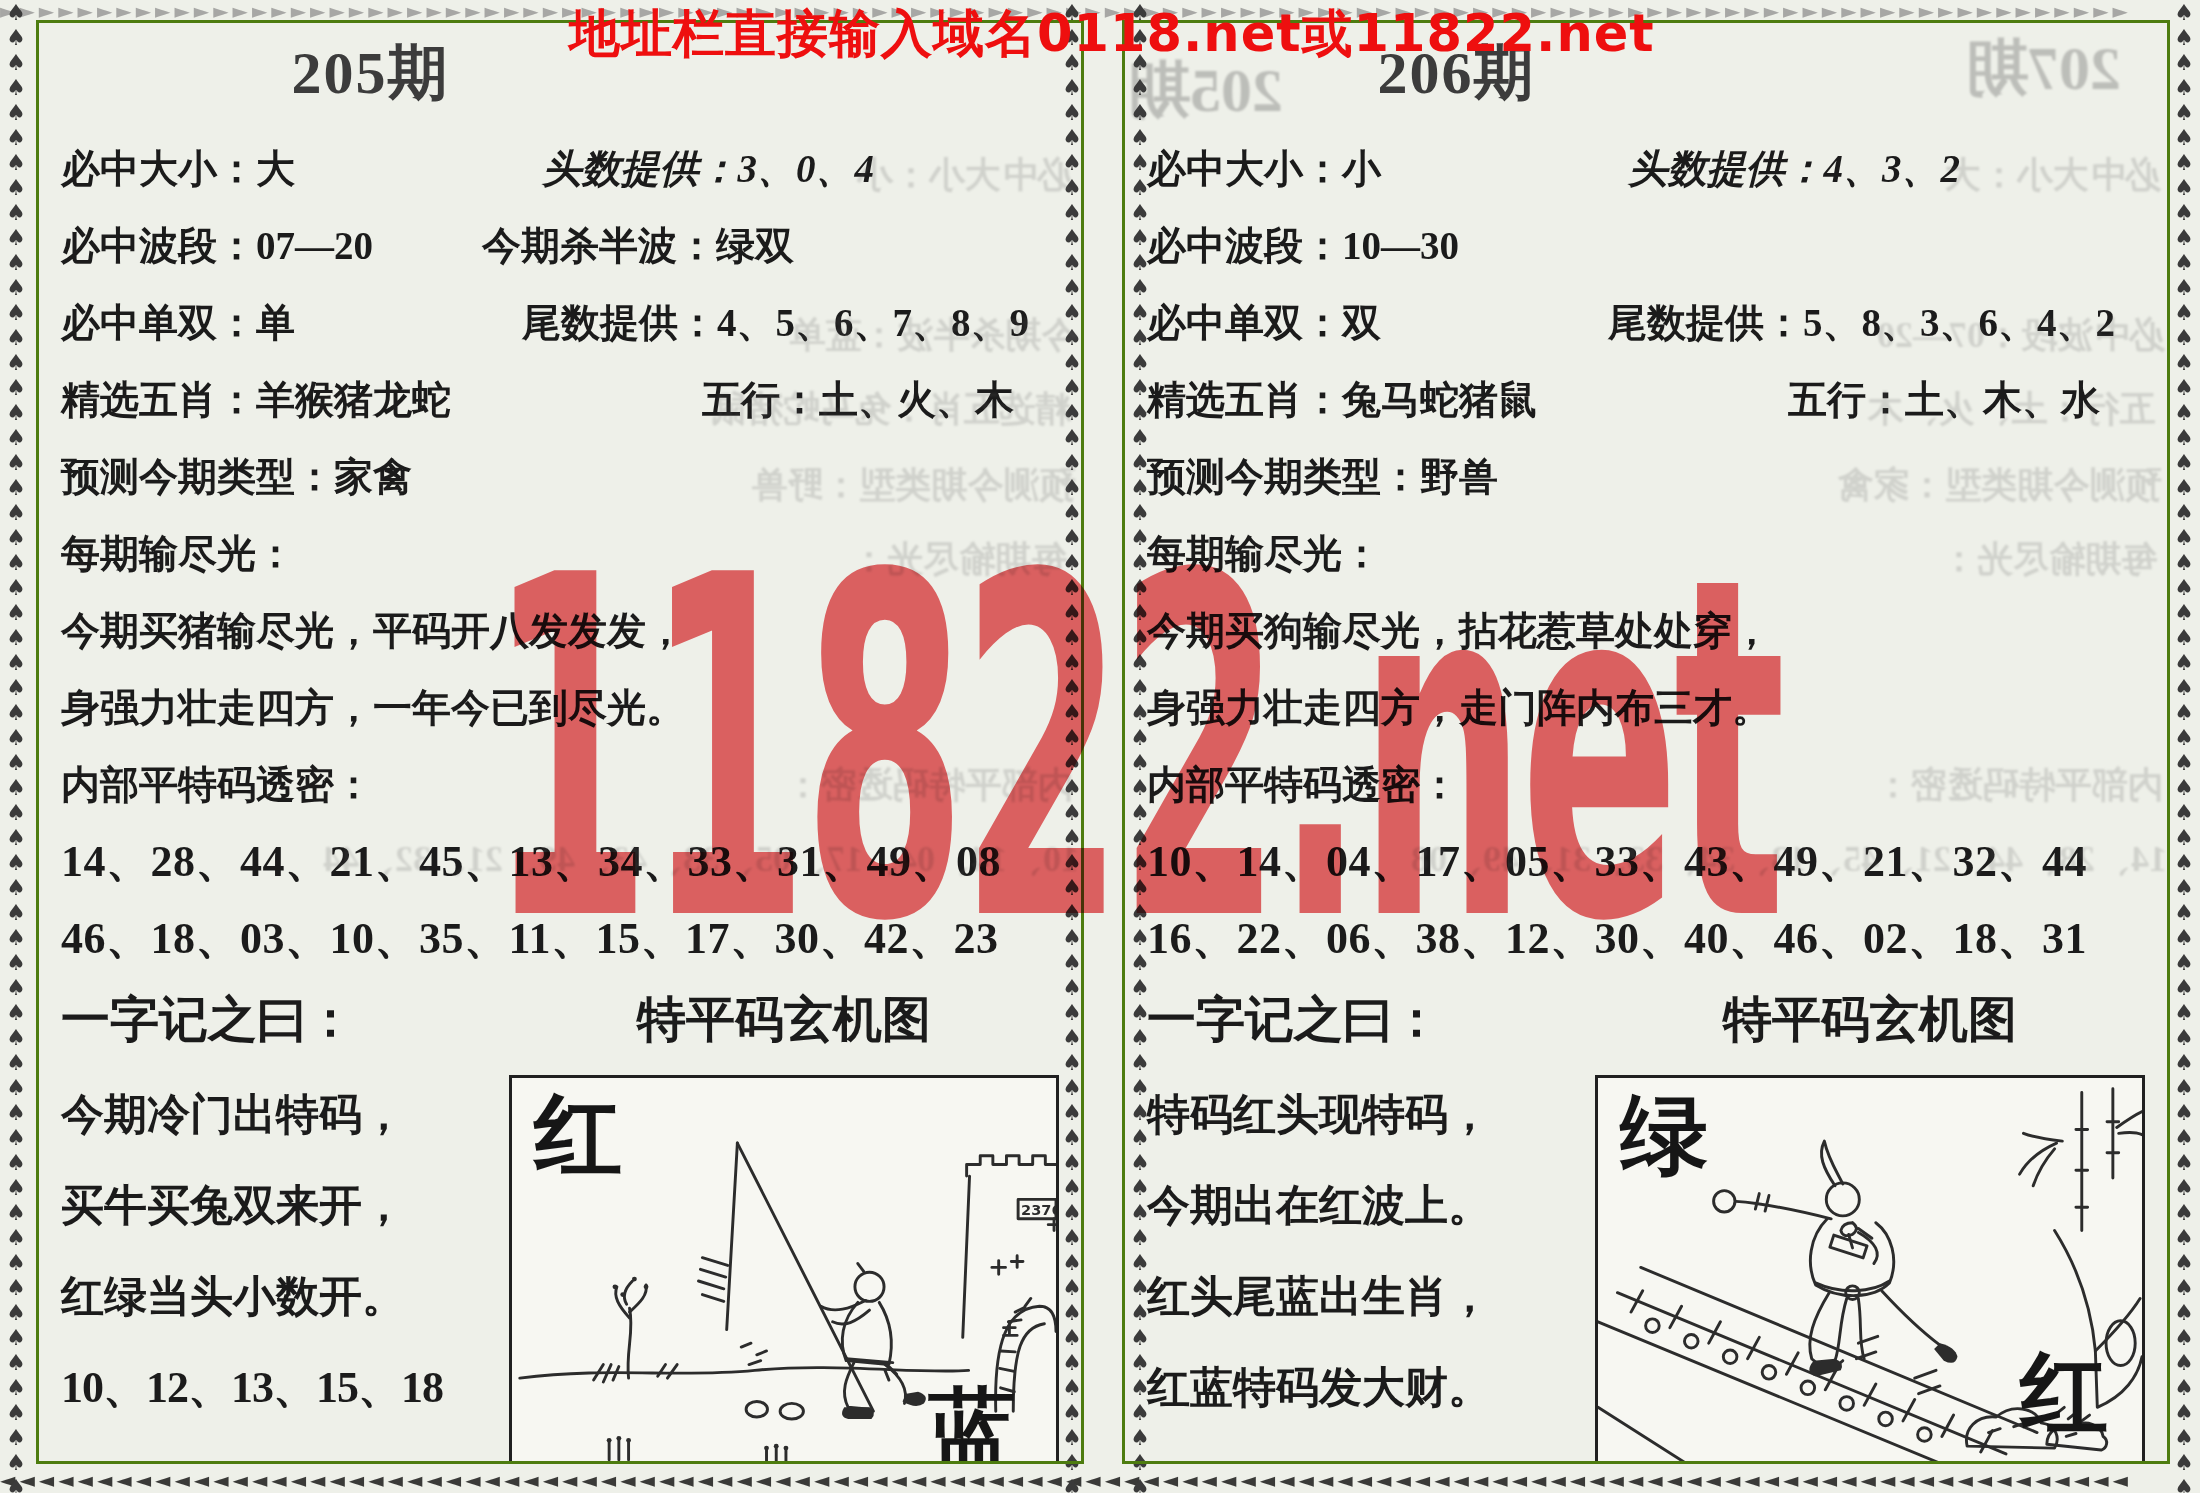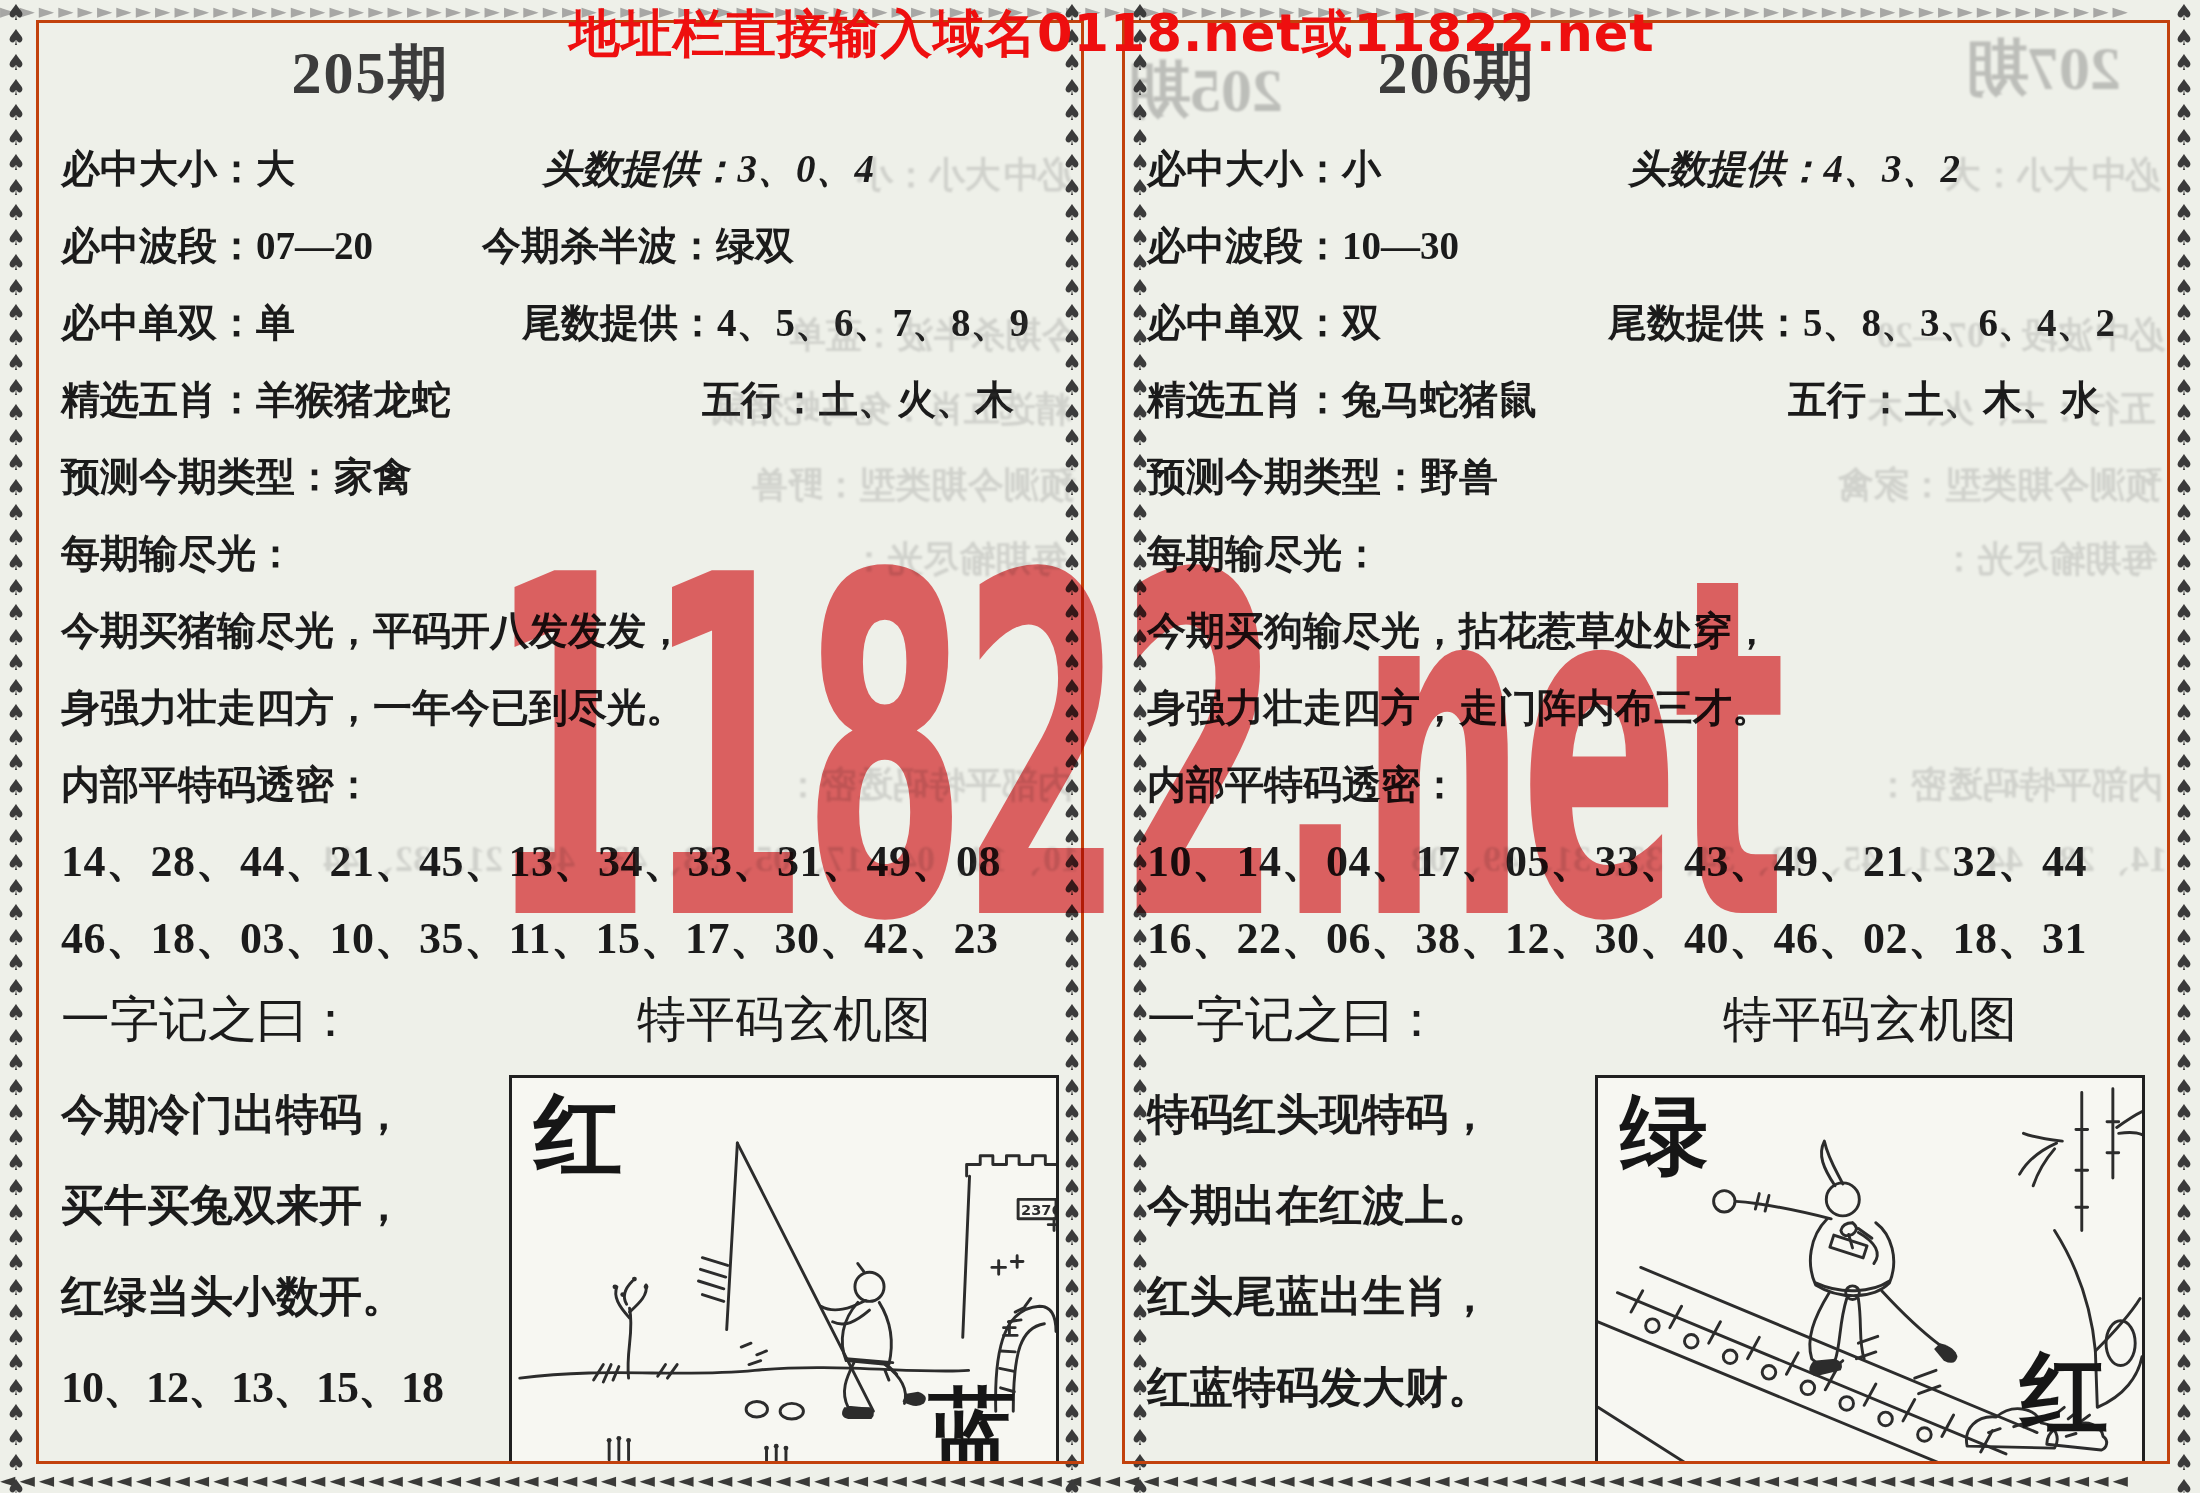--- a/index.html
+++ b/index.html
@@ -15,38 +15,38 @@
            font-family:"DejaVu Sans",sans-serif;font-size:20px;line-height:26px;
            letter-spacing:4px;white-space:nowrap;z-index:4;}
   #chain-top{top:-2px;color:#a7a7a5;}
   #chain-bottom{bottom:0;color:#3a3a38;}
   #chain-left{left:0;}
   #chain-mid-l{left:1056px;}
   #chain-mid-r{left:1124px;}
   #chain-right{left:2168px;}
 
   
-  .panel{position:absolute;top:20px;width:1048px;height:1444px;border:3px solid #c2410c;
+  .panel{position:absolute;top:20px;width:1048px;height:1444px;border:3px solid #4d7c0f;
          box-sizing:border-box;padding:0 22px;overflow:hidden;z-index:10;}
   #panel-205{left:36px;}
   #panel-206{left:1122px;}
   .panel-title{width:62%;text-align:center;font-size:60px;font-weight:700;color:#3c3c3c;
                margin-top:10px;letter-spacing:2px;}
   .rows{margin-top:16px;}
   .row{height:77px;display:flex;align-items:center;font-size:39px;font-weight:700;
        white-space:nowrap;}
   .row .cl{flex:0 0 auto;}
   .row .cr{margin-left:auto;}
   .mr-a{margin-right:185px;font-style:italic;}
   .mr-b{margin-right:265px;}
   .mr-c{margin-right:30px;}
   .mr-d{margin-right:45px;}
   .row.nums{font-size:44px;letter-spacing:0.5px;}
 
-  .frow{display:flex;align-items:center;height:78px;margin-top:4px;font-size:49px;font-weight:400;}
+  .frow{display:flex;align-items:center;height:78px;margin-top:4px;font-size:49px;font-weight:700;}
   .frow .cr{margin-left:auto;margin-right:128px;}
 
   .bottom{display:flex;margin-top:10px;}
   .poem{flex:0 0 448px;font-size:43px;font-weight:700;line-height:91px;white-space:nowrap;}
   .poem .pnums{font-size:44px;letter-spacing:-1px;}
   .imgbox{flex:1 1 auto;height:406px;border:3px solid #202020;background:#f7f7f2;
           position:relative;margin-top:6px;}
   .corner{position:absolute;font-size:88px;font-weight:700;color:#161616;z-index:3;line-height:1;}
   .c-tl{left:22px;top:14px;}
   .c-br{right:40px;bottom:10px;}

